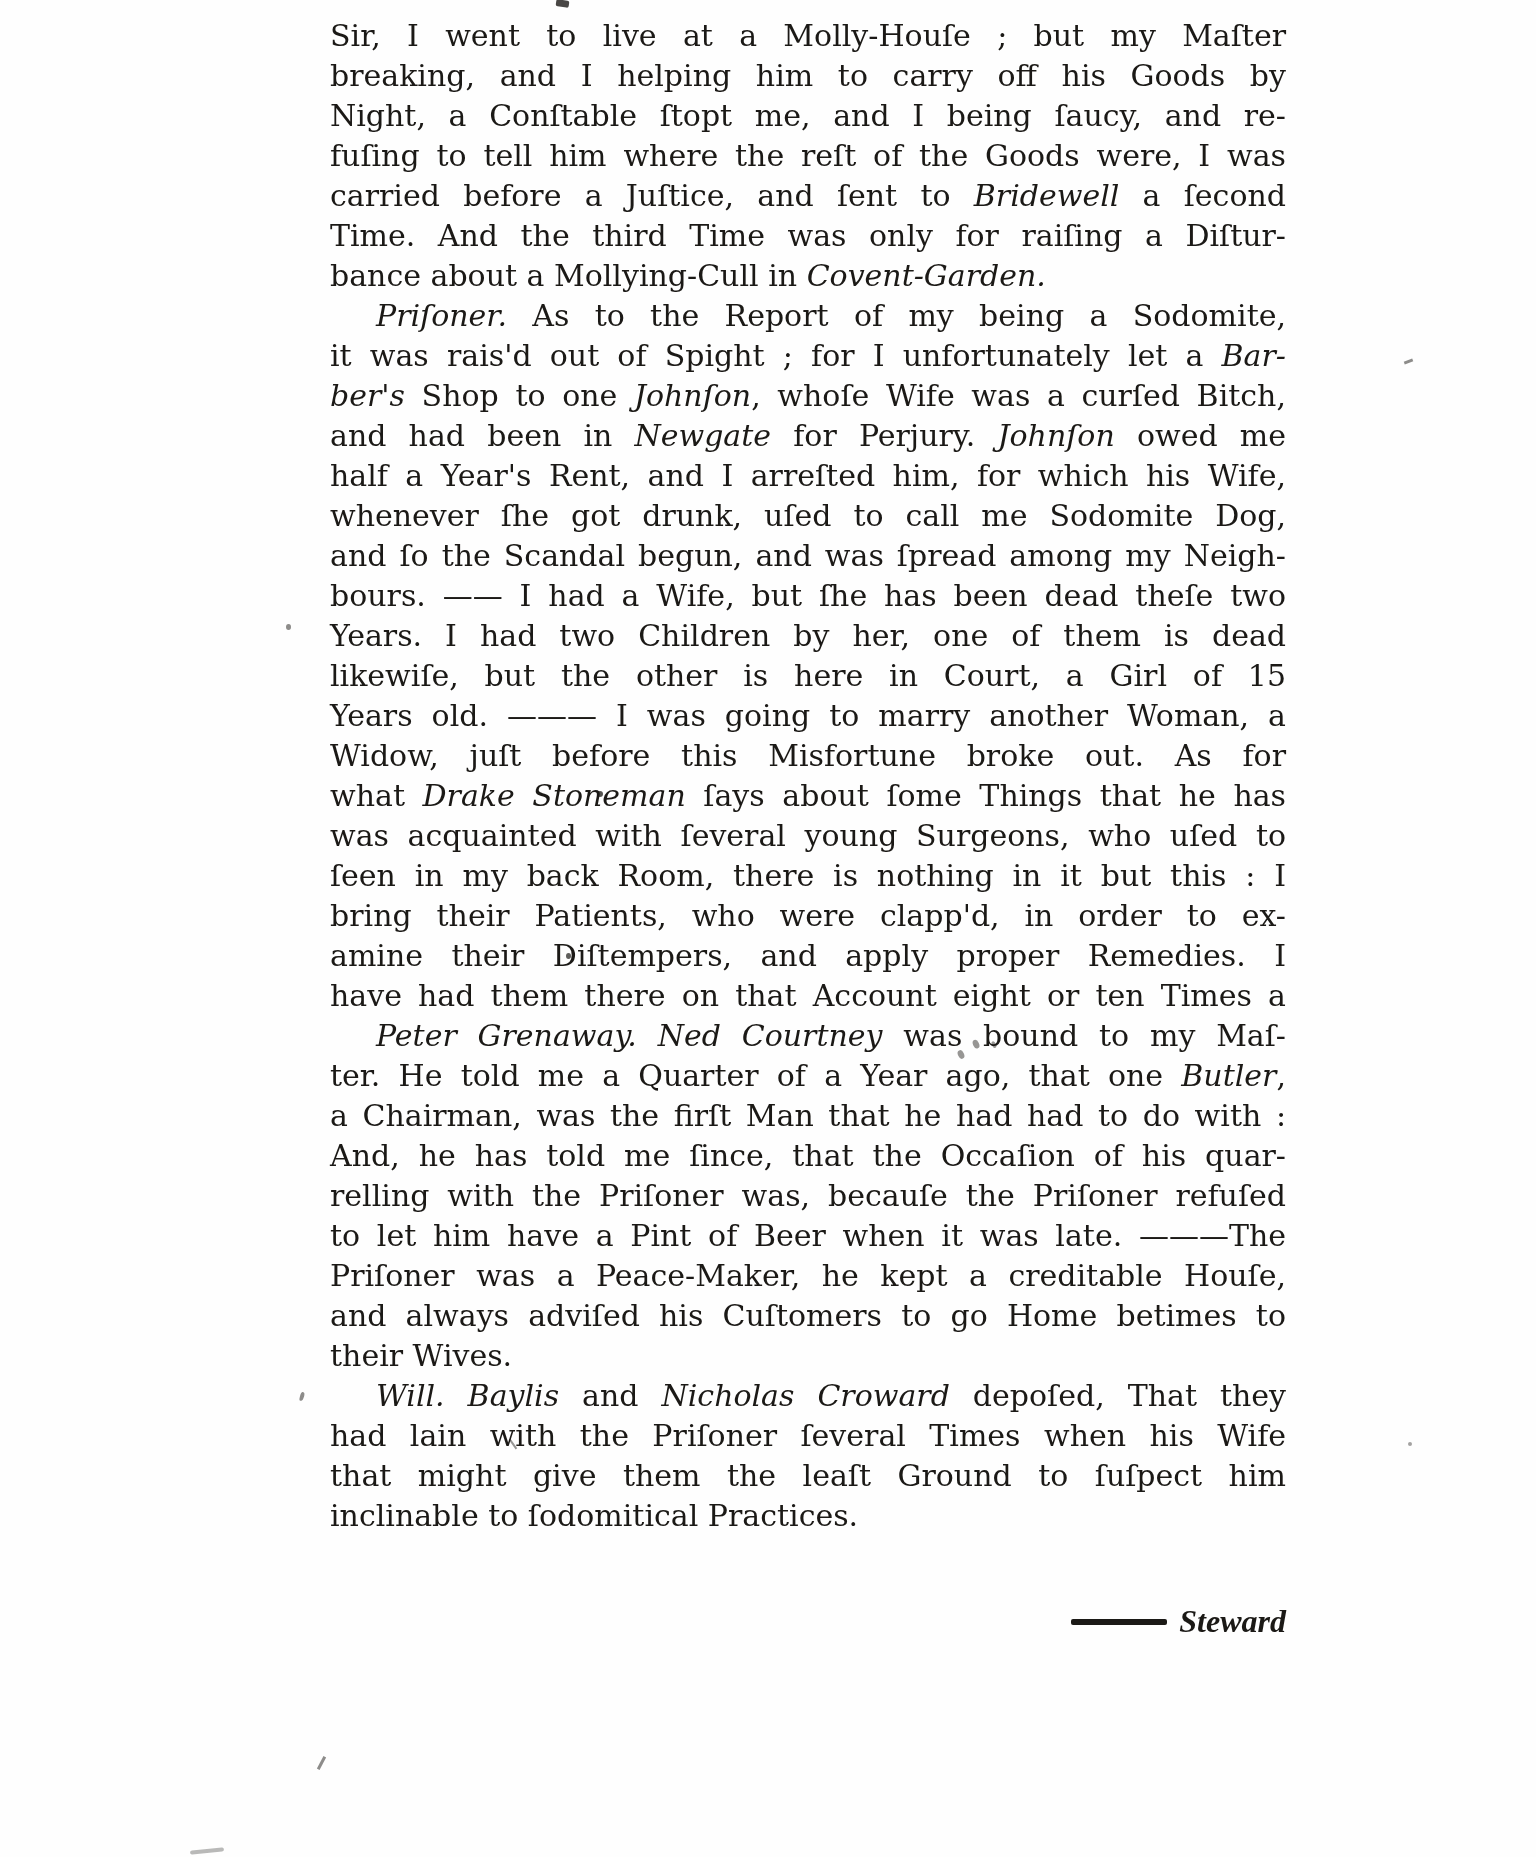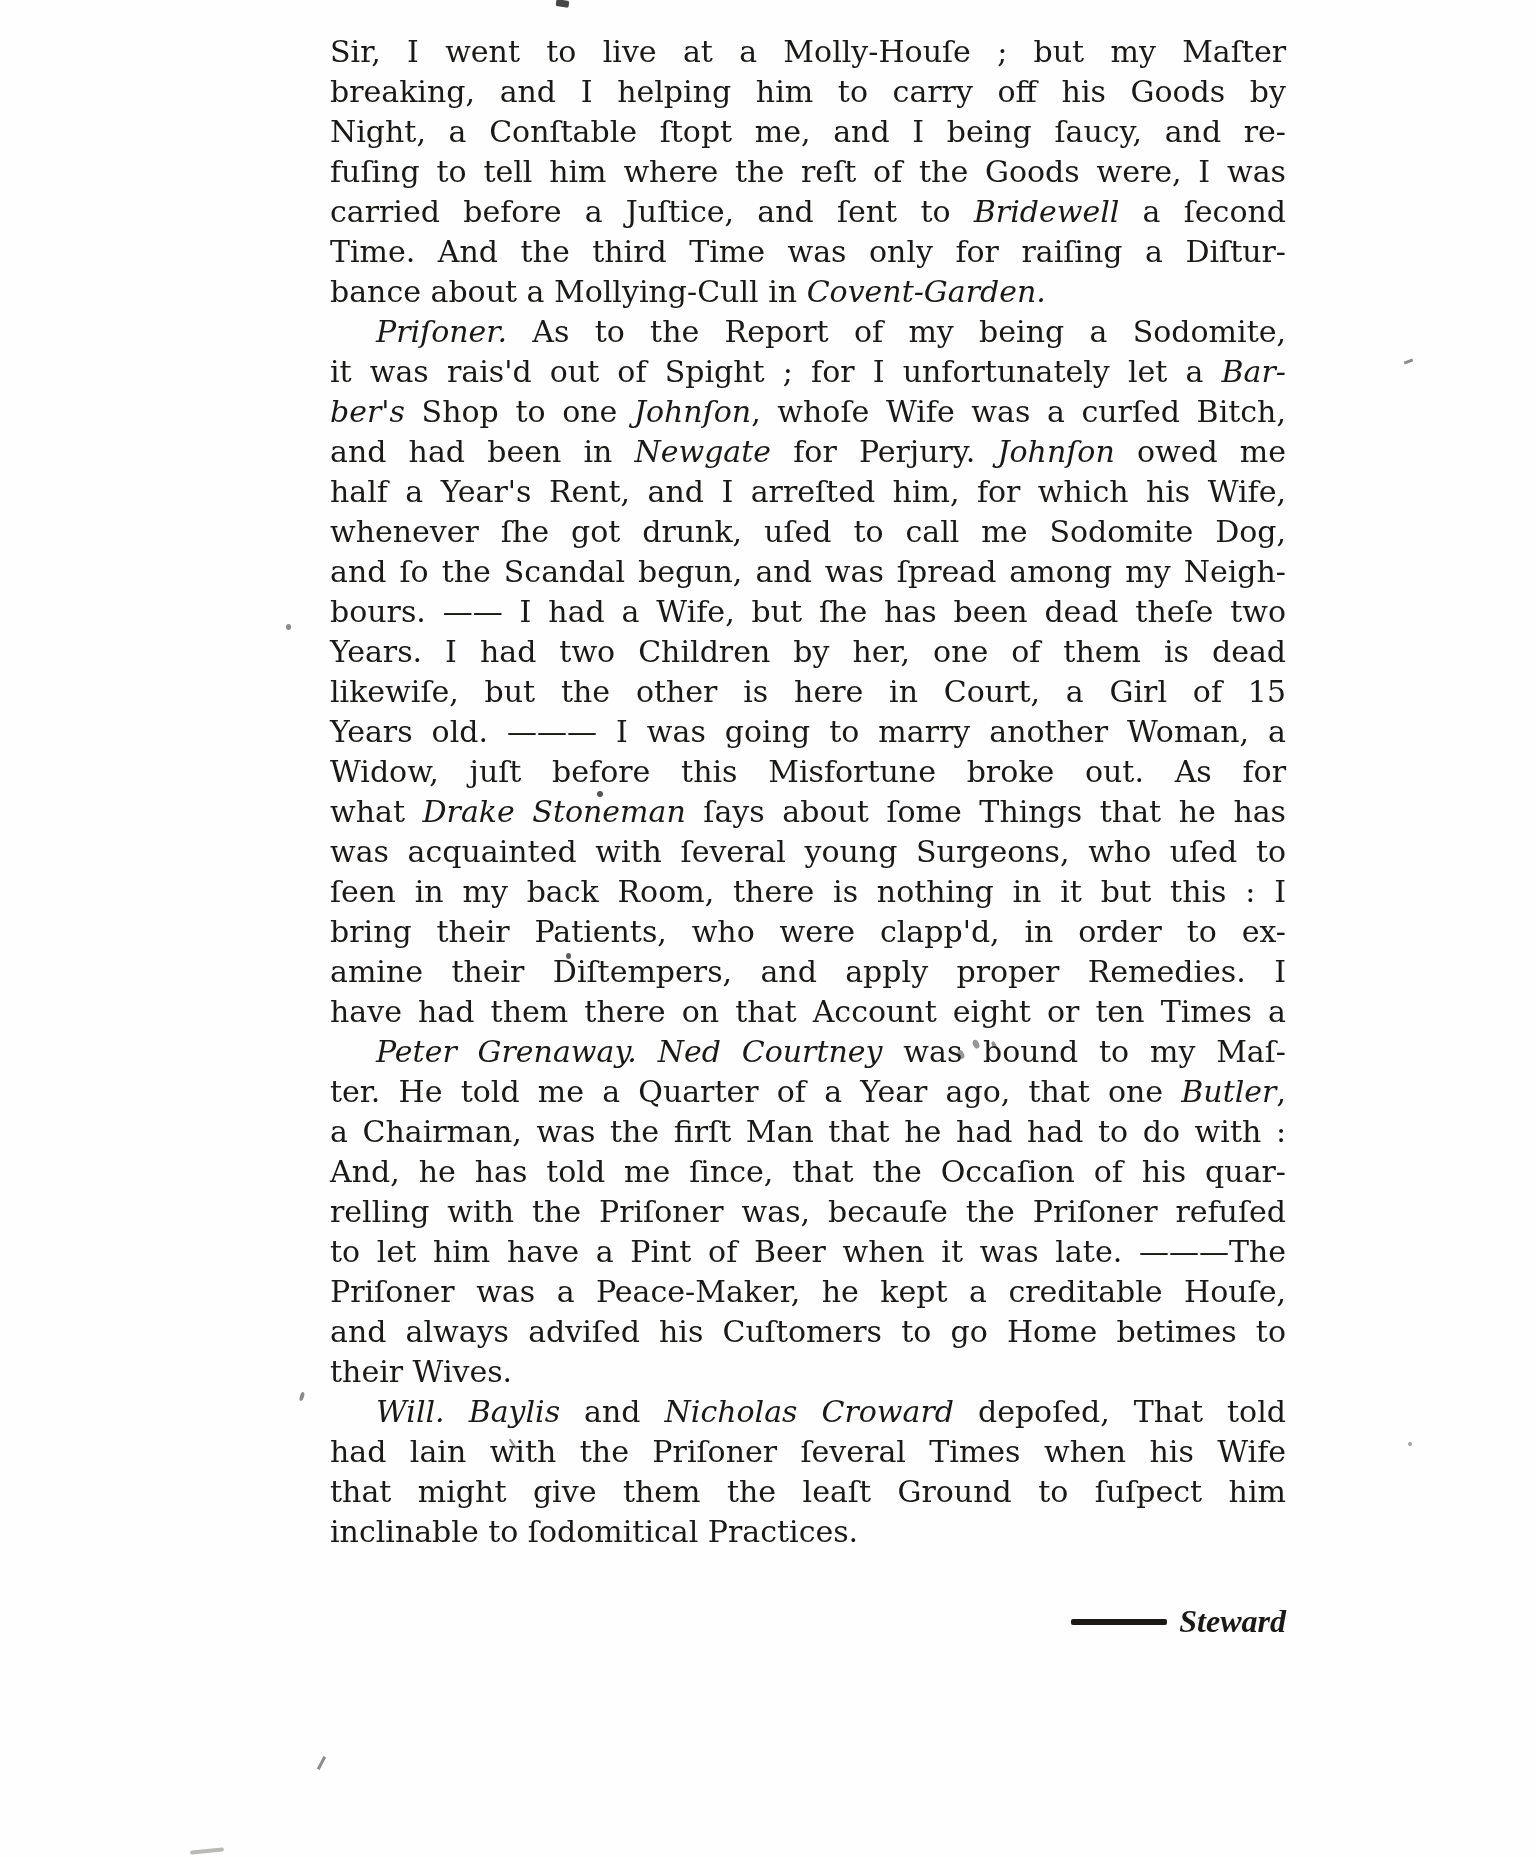--- a/index.html
+++ b/index.html
@@ -2,21 +2,21 @@
 <html style="--paper: #fefefe; --ink: #1b1916;"><head>
 <meta charset="utf-8">
 <style>
   :root { --paper:#fefefe; --ink:#1b1916; }
   * { margin:0; padding:0; box-sizing:border-box; }
   html,body { width:1536px; height:1857px; }
   body { background:var(--paper); overflow:hidden; }
   .page { position:relative; width:1536px; height:1857px; background:var(--paper);
           font-family:"DejaVu Serif","Liberation Serif",serif; color:var(--ink); }
   .text-block { position:absolute; left:330px; top:16px; width:956px;
-                font-size:30px; line-height:40px;margin-top:16px; }
+                font-size:30px; line-height:40px; }
   .line { text-align:justify; text-align-last:justify; -moz-text-align-last:justify;
           height:40px; white-space:normal; }
   .line.last { text-align-last:left; -moz-text-align-last:left; }
   .line.indent { text-indent:46px; }
   .italic { font-style:italic; }
   .catchword { position:absolute; left:330px; top:1599px; width:956px;
                text-align:right; font-size:32px; line-height:44px;font-family:Liberation Serif, serif; }
   .catchword .rule { display:inline-block; width:96px; height:6px;
                      background:var(--ink); margin-right:12px; vertical-align:7px;
                      border-radius:2px; }
@@ -75,21 +75,21 @@
         <div class="line"><span>ter.  He told me a Quarter of a Year ago, that one </span><span class="italic">Butler</span><span>,</span></div>
         <div class="line"><span>a Chairman, was the firſt Man that he had had to do with :</span></div>
         <div class="line"><span>And, he has told me ſince, that the Occaſion of his quar-</span></div>
         <div class="line"><span>relling with the Priſoner was, becauſe the Priſoner refuſed</span></div>
         <div class="line"><span>to let him have a Pint of Beer when it was late. ———The</span></div>
         <div class="line"><span>Priſoner was a Peace-Maker, he kept a creditable Houſe,</span></div>
         <div class="line"><span>and always adviſed his Cuſtomers to go Home betimes to</span></div>
         <div class="line last"><span>their Wives.</span></div>
       </div>
       <div>
-        <div class="line indent"><span class="italic">Will. Baylis</span><span> and </span><span class="italic">Nicholas Croward</span><span> depoſed, That told</span></div>
+        <div class="line indent"><span class="italic">Will. Baylis</span><span> and </span><span class="italic">Nicholas Croward</span><span> depoſed, That they</span></div>
         <div class="line"><span>had lain with the Priſoner ſeveral Times when his Wife</span></div>
         <div class="line"><span>that might give them the leaſt Ground to ſuſpect him</span></div>
         <div class="line last"><span>inclinable to ſodomitical Practices.</span></div>
       </div>
     </div>
 
   <div class="catchword">
     <span class="rule"></span><span class="name">Steward</span>
   </div>
 

